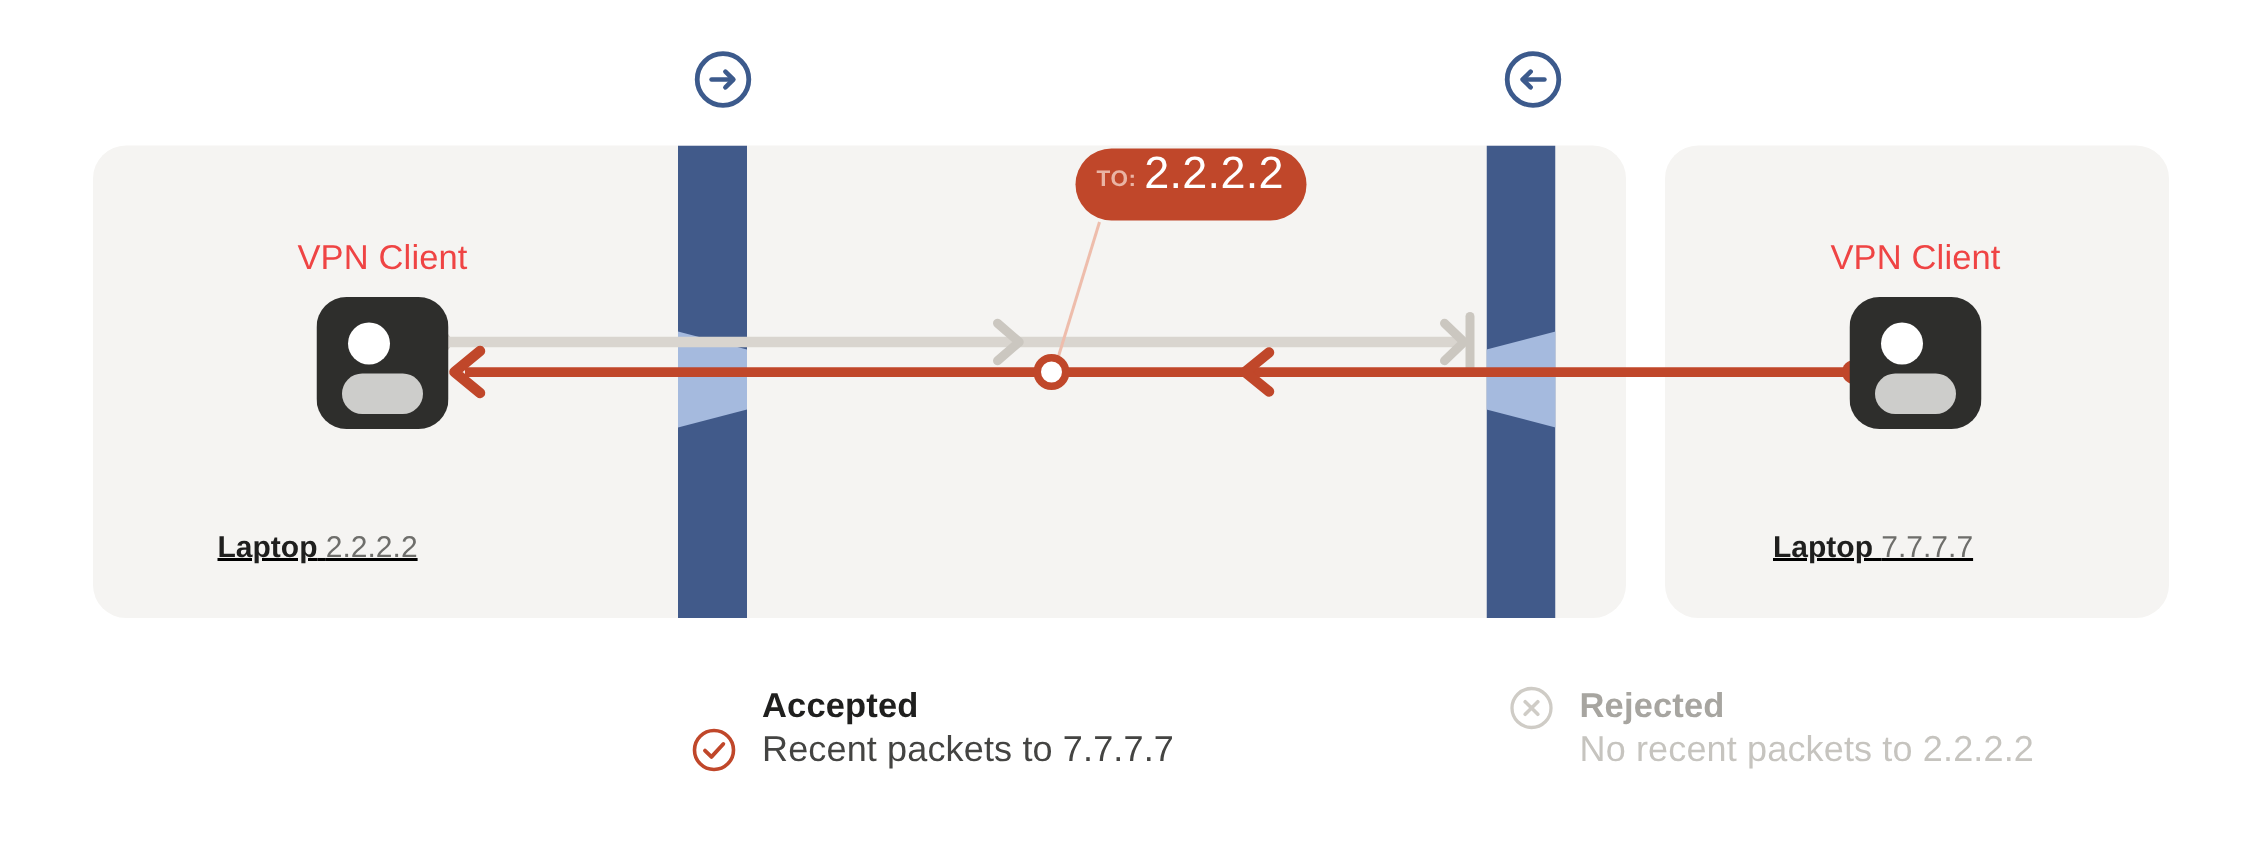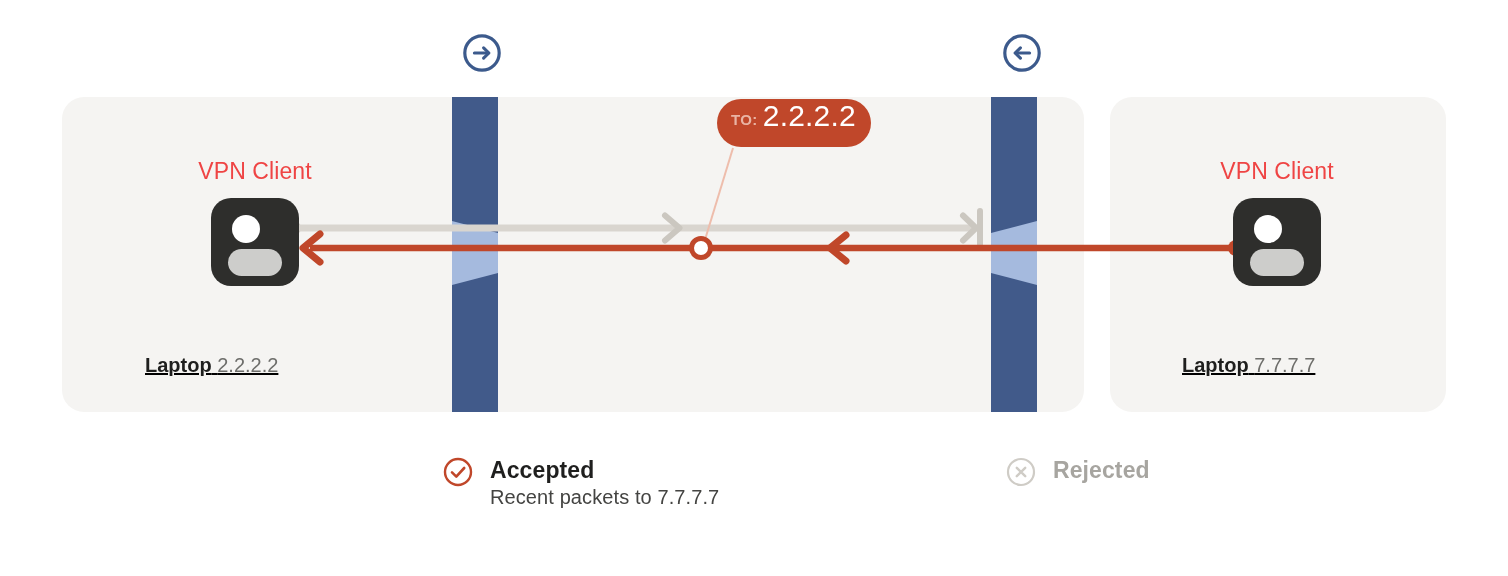--- a/index.html
+++ b/index.html
@@ -125,39 +125,39 @@
     color: #ffffff;
     letter-spacing: 0.2px;
   }
 
   
   .legend-item {
     position: absolute;
     display: flex;
     align-items: flex-start;
   }
-  #legend-accepted { left: 443px;  top: 456px; }
+  #legend-accepted { left: 461px;  top: 456px; align-items: flex-end; }
   #legend-rejected { left: 1006px; top: 456px; justify-content: flex-end; }
   .legend-icon {
     width: 30px;
     height: 30px;
     margin-right: 17px;
     flex: 0 0 auto;
     margin-top: 1px;
   }
   .legend-icon svg { display: block; }
   .legend-text { line-height: 1.26; }
   .legend-title {
     font-size: 23px;
     font-weight: bold;
     color: #1f1f1e;
     letter-spacing: 0.1px;
   }
   .legend-sub {
-    font-size: 20px;
+    font-size: 24px;
     color: #444442;
     letter-spacing: 0.1px;
   }
   #legend-rejected .legend-title { color: #a7a5a0; }
   #legend-rejected .legend-sub   { color: #c6c4bf; }
 </style>
 </head>
 <body>
 
 <div id="stage">
@@ -264,16 +264,17 @@
 
   <div class="legend-item" id="legend-rejected">
     <div class="legend-icon">
       <svg width="30" height="30" viewBox="0 0 30 30" aria-hidden="true">
         <circle cx="15" cy="15" r="13" fill="none" stroke="#cfccc6" stroke-width="2.2"></circle>
         <path d="M10.8 10.8 L19.2 19.2 M19.2 10.8 L10.8 19.2" stroke="#cfccc6" stroke-width="2.4" stroke-linecap="round"></path>
       </svg>
     </div>
     <div class="legend-text">
       <div class="legend-title">Rejected</div>
+      <div class="legend-sub">No recent packets to 2.2.2.2</div>
     </div>
   </div>
 
 </div>
 
 </body></html>

